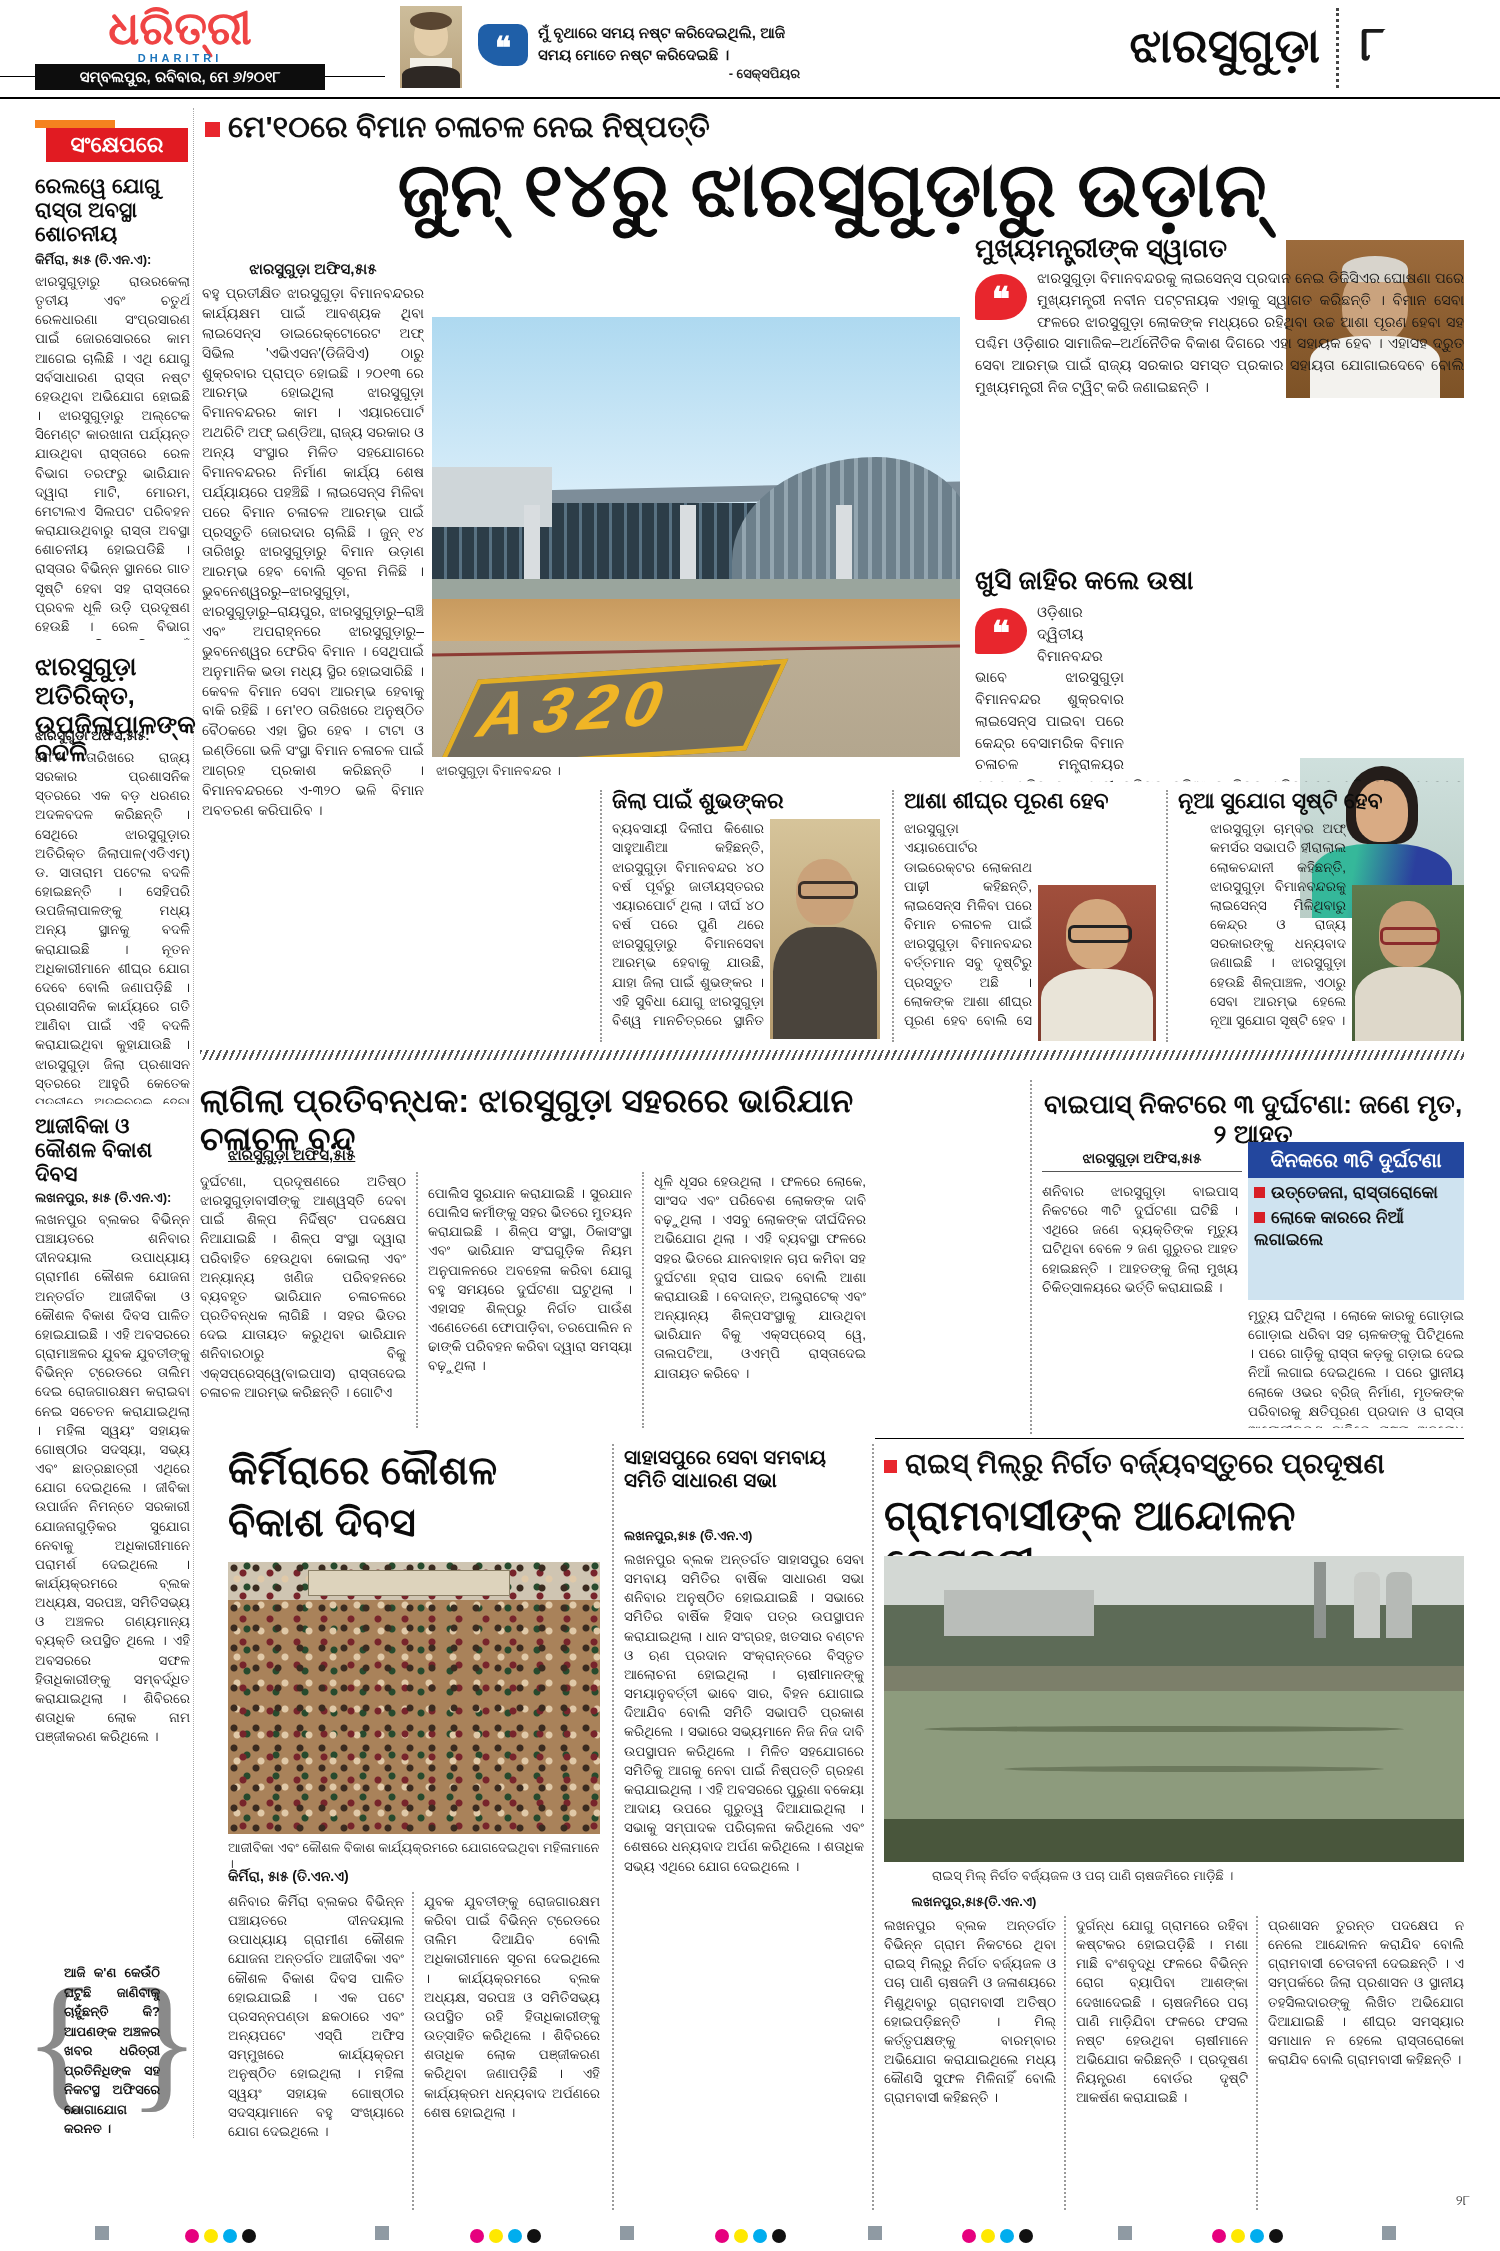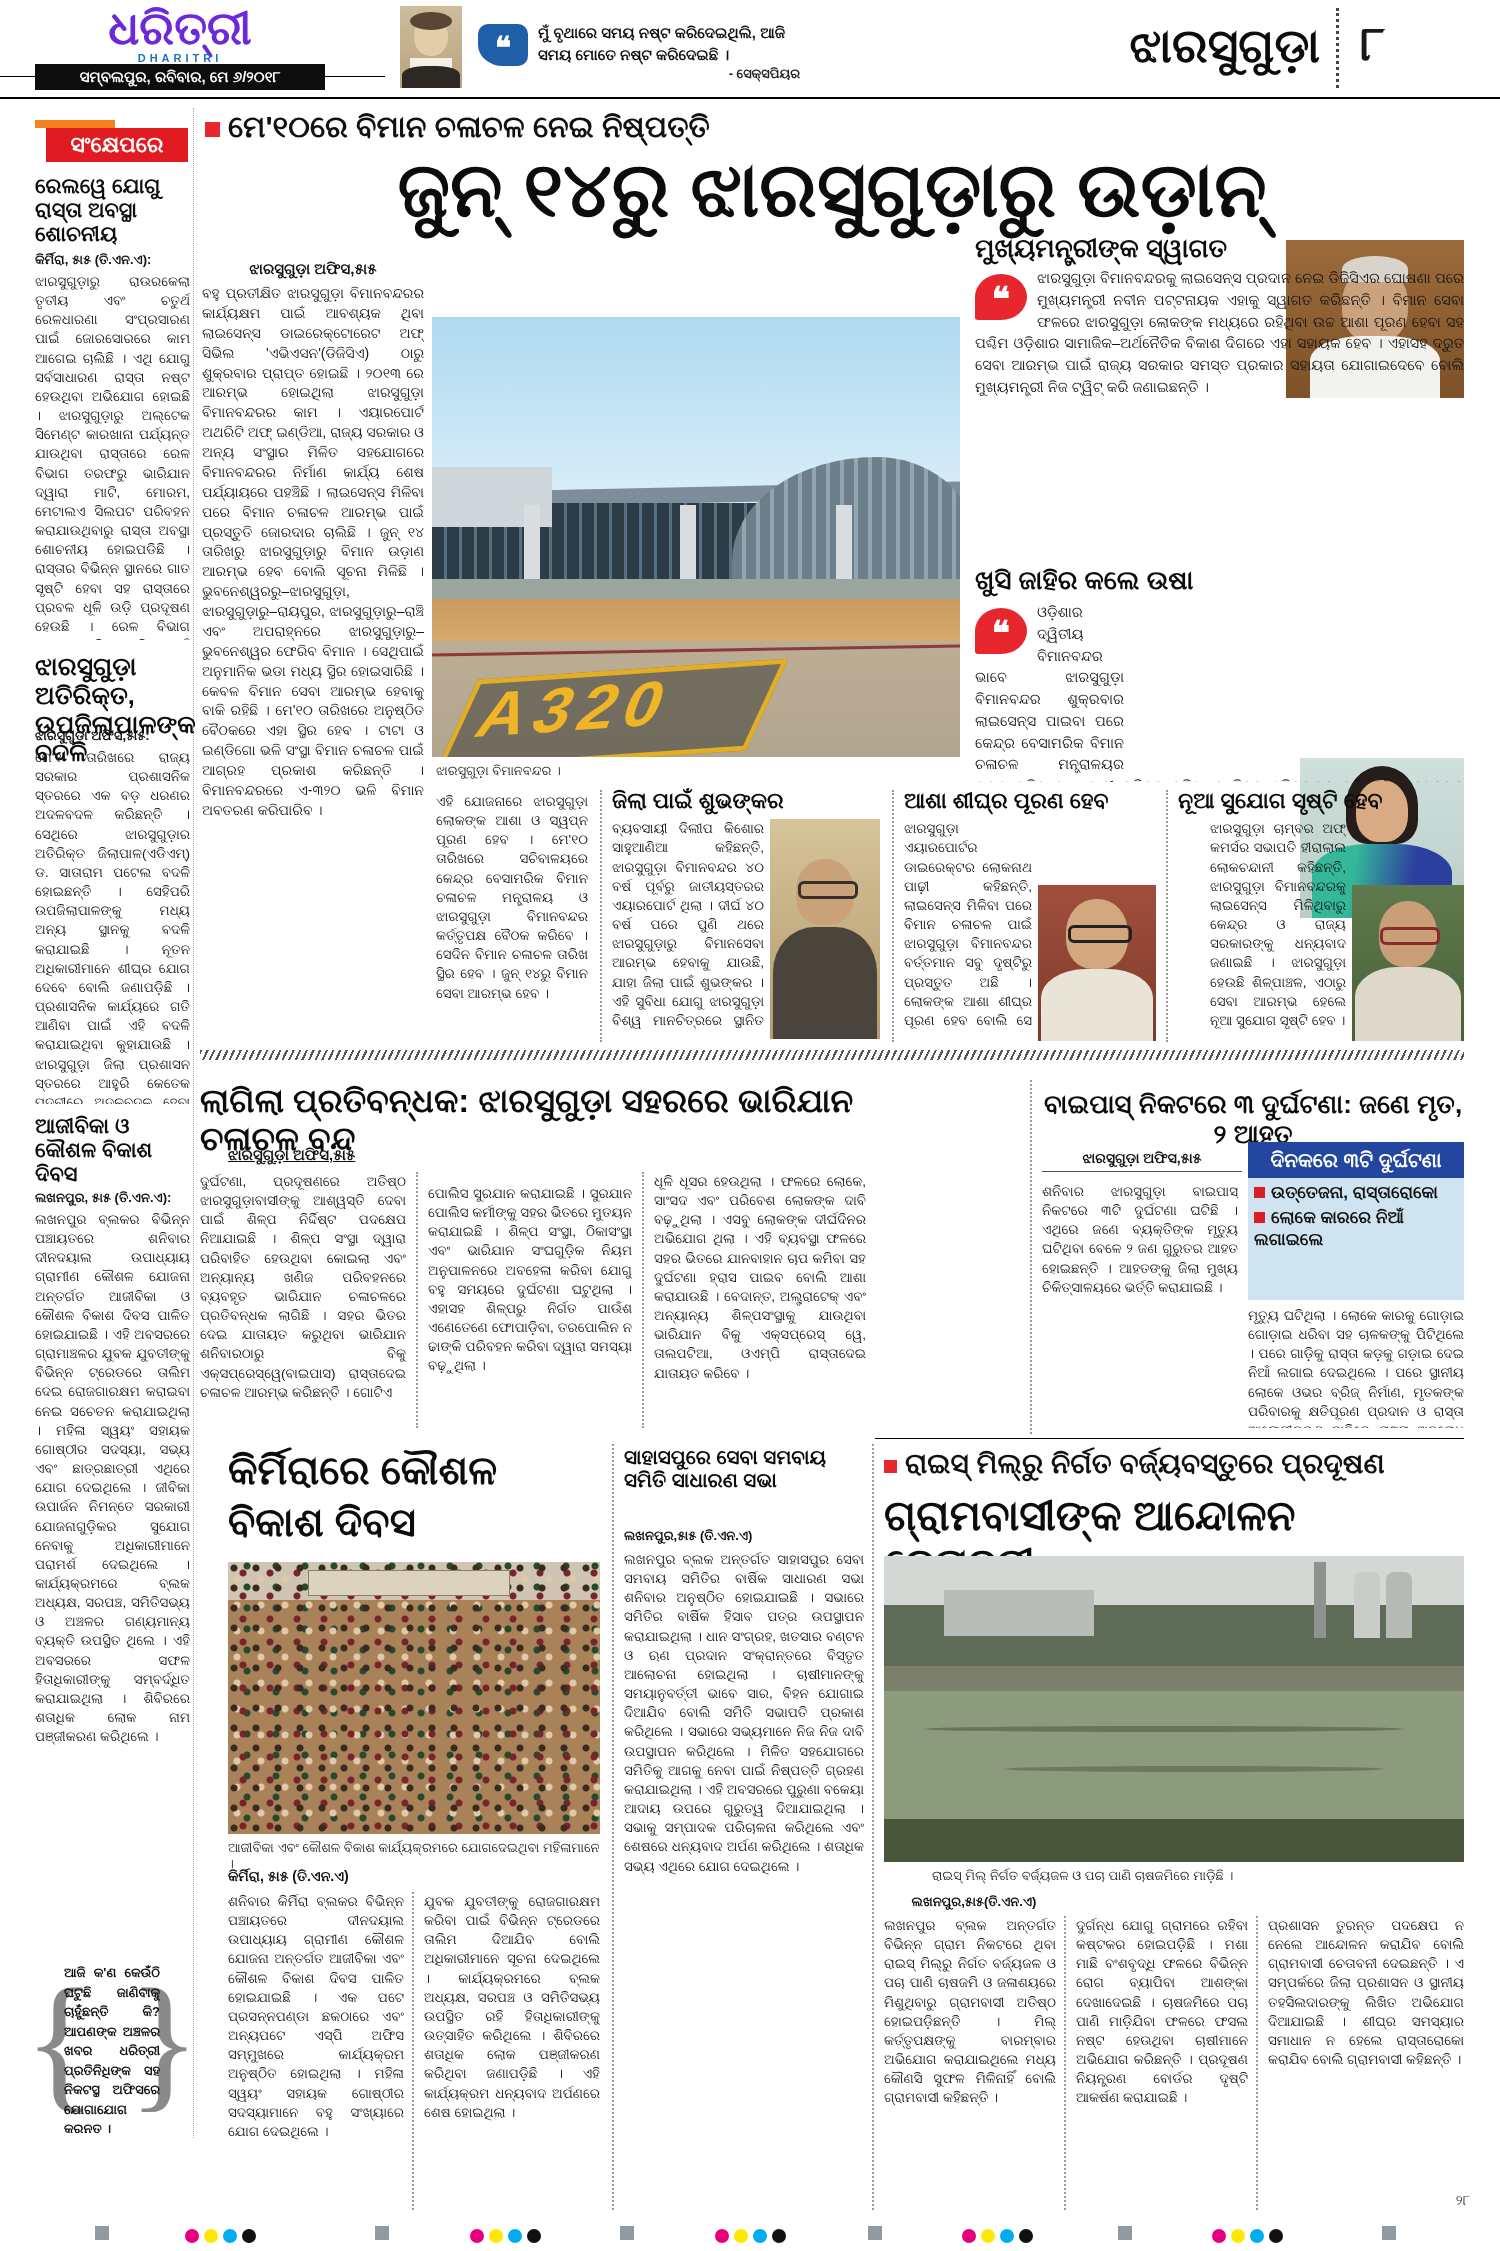--- a/index.html
+++ b/index.html
@@ -28,21 +28,21 @@
   .hatch{background:repeating-linear-gradient(115deg,#555 0 2px,#fff 2px 6px);}
   .boxlist-item{font-size:17px;font-weight:bold;line-height:1.25;margin:4px 6px;}
   .boxlist-item::before{content:"";display:inline-block;width:11px;height:11px;background:#d81f26;margin-right:6px;}
 </style>
 </head>
 <body>
 
 <div id="page">
 
   <div class="abs" style="left:35px;top:4px;width:290px;">
-    <div class="ctr" style="font-size:46px;font-weight:bold;color:#6d28d9;line-height:1.05;">ଧରିତ୍ରୀ</div>
+    <div class="ctr" style="font-size:46px;font-weight:bold;color:#ef4444;line-height:1.05;">ଧରିତ୍ରୀ</div>
     <div class="ctr" style="font-size:11px;font-weight:bold;color:#1c75bc;letter-spacing:4px;">DHARITRI</div>
   </div>
   <div class="abs ctr" style="left:35px;top:64px;width:290px;height:26px;background:#0d0d0d;color:#fff;font-size:15px;font-weight:bold;line-height:26px;">ସମ୍ବଲପୁର, ରବିବାର,  ମେ ୬/୨୦୧୮</div>
   <div class="abs hline" style="left:0;top:76px;width:35px;"></div>
   <div class="abs hline" style="left:325px;top:76px;width:60px;"></div>
 
   <div class="abs photo" style="left:400px;top:6px;width:62px;height:82px;background:linear-gradient(#cdbd9b,#b9a37e);">
     <div class="abs" style="left:14px;top:10px;width:34px;height:40px;border-radius:50% 50% 46% 46%;background:#e3cda9;"></div>
     <div class="abs" style="left:10px;top:6px;width:42px;height:18px;border-radius:50%;background:#5a4632;"></div>
     <div class="abs" style="left:10px;top:52px;width:42px;height:12px;background:#f2efe6;"></div>
@@ -124,21 +124,20 @@
     <div class="abs" style="left:46px;top:8px;width:72px;height:78px;border-radius:50% 50% 30% 30%;background:#241d1a;"></div>
     <div class="ph-head" style="top:22px;width:52px;height:62px;background:#d9ab84;"></div>
     <div class="ph-body" style="top:86px;width:140px;height:74px;background:linear-gradient(100deg,#35b89a 30%,#2b3f9e 70%);"></div>
   </div>
   <div class="abs body-txt jt" style="left:975px;top:602px;width:489px;height:180px;font-size:14.5px;line-height:1.5;">
     <span class="quote-badge">❝</span>
     <span style="float:right;width:340px;height:160px;"></span>
     <span>ଓଡ଼ିଶାର ଦ୍ୱିତୀୟ ବିମାନବନ୍ଦର ଭାବେ ଝାରସୁଗୁଡ଼ା ବିମାନବନ୍ଦର ଶୁକ୍ରବାର ଲାଇସେନ୍ସ ପାଇବା ପରେ କେନ୍ଦ୍ର ବେସାମରିକ ବିମାନ ଚଳାଚଳ ମନ୍ତ୍ରାଳୟର ଯୁଗ୍ମ ସଚିବ ଉଷା ପାଢ଼ୀ ଟ୍ୱିଟର ଜରିଆରେ ନିଜର ଖୁସିବ୍ୟକ୍ତ କରିଛନ୍ତି । ହସ୍ତଗତ ହୋଇଥିବା ଲାଇସେନ୍ସ ଝାରସୁଗୁଡ଼ାରୁ ବିମାନ ସେବା ଆରମ୍ଭ କାର୍ଯ୍ୟକୁ ଦ୍ରୁତାନ୍ୱିତ କରିବ ବୋଲି ପ୍ରକାଶ କରିଛନ୍ତି ।</span>
   </div>
 
-  <div class="abs body-txt jt" style="left:436px;top:792px;width:152px;height:250px;">ଏହି ଯୋଜନାରେ ଝାରସୁଗୁଡ଼ା ଲୋକଙ୍କ ଆଶା ଓ ସ୍ୱପ୍ନ ପୂରଣ ହେବ । ମେ'୧୦ ତାରିଖରେ ସଚିବାଳୟରେ କେନ୍ଦ୍ର ବେସାମରିକ ବିମାନ ଚଳାଚଳ ମନ୍ତ୍ରାଳୟ ଓ ଝାରସୁଗୁଡ଼ା ବିମାନବନ୍ଦର କର୍ତ୍ତୃପକ୍ଷ ବୈଠକ କରିବେ । ସେଦିନ ବିମାନ ଚଳାଚଳ ତାରିଖ ସ୍ଥିର ହେବ । ଜୁନ୍ ୧୪ରୁ ବିମାନ ସେବା ଆରମ୍ଭ ହେବ ।</div>
   <div class="abs dot-v" style="left:600px;top:790px;height:252px;"></div>
 
   <div class="abs" style="left:612px;top:788px;width:268px;height:256px;overflow:hidden;">
     <div class="headline" style="font-size:22px;margin-bottom:6px;">ଜିଲା ପାଇଁ ଶୁଭଙ୍କର</div>
     <div class="photo portrait" style="float:right;width:110px;height:220px;margin-left:6px;background:linear-gradient(#d6c49a,#b49a6d);">
       <div class="ph-head" style="top:40px;width:58px;height:66px;background:#caa27a;"></div>
       <div class="abs" style="left:28px;top:62px;width:54px;height:12px;border:3px solid #3a2f28;border-radius:6px;background:transparent;"></div>
       <div class="ph-body" style="top:108px;width:104px;height:112px;background:#4a443c;"></div>
     </div>
     <div class="body-txt jt" style="height:212px;">ବ୍ୟବସାୟୀ ଦିଲୀପ କିଶୋର ସାହୁଆଣିଆ କହିଛନ୍ତି, ଝାରସୁଗୁଡ଼ା ବିମାନବନ୍ଦର ୪୦ ବର୍ଷ ପୂର୍ବରୁ ଜାତୀୟସ୍ତରର ଏୟାରପୋର୍ଟ ଥିଲା । ଦୀର୍ଘ ୪୦ ବର୍ଷ ପରେ ପୁଣି ଥରେ ଝାରସୁଗୁଡ଼ାରୁ ବିମାନସେବା ଆରମ୍ଭ ହେବାକୁ ଯାଉଛି, ଯାହା ଜିଲା ପାଇଁ ଶୁଭଙ୍କର । ଏହି ସୁବିଧା ଯୋଗୁ ଝାରସୁଗୁଡ଼ା ବିଶ୍ୱ ମାନଚିତ୍ରରେ ସ୍ଥାନିତ ହେବା ସହ ଜିଲାରେ ଶିଳ୍ପ ଏବଂ ବ୍ୟବସାୟର ନୂତନ ସୁଯୋଗ ସୃଷ୍ଟି ହେବ ।</div>

